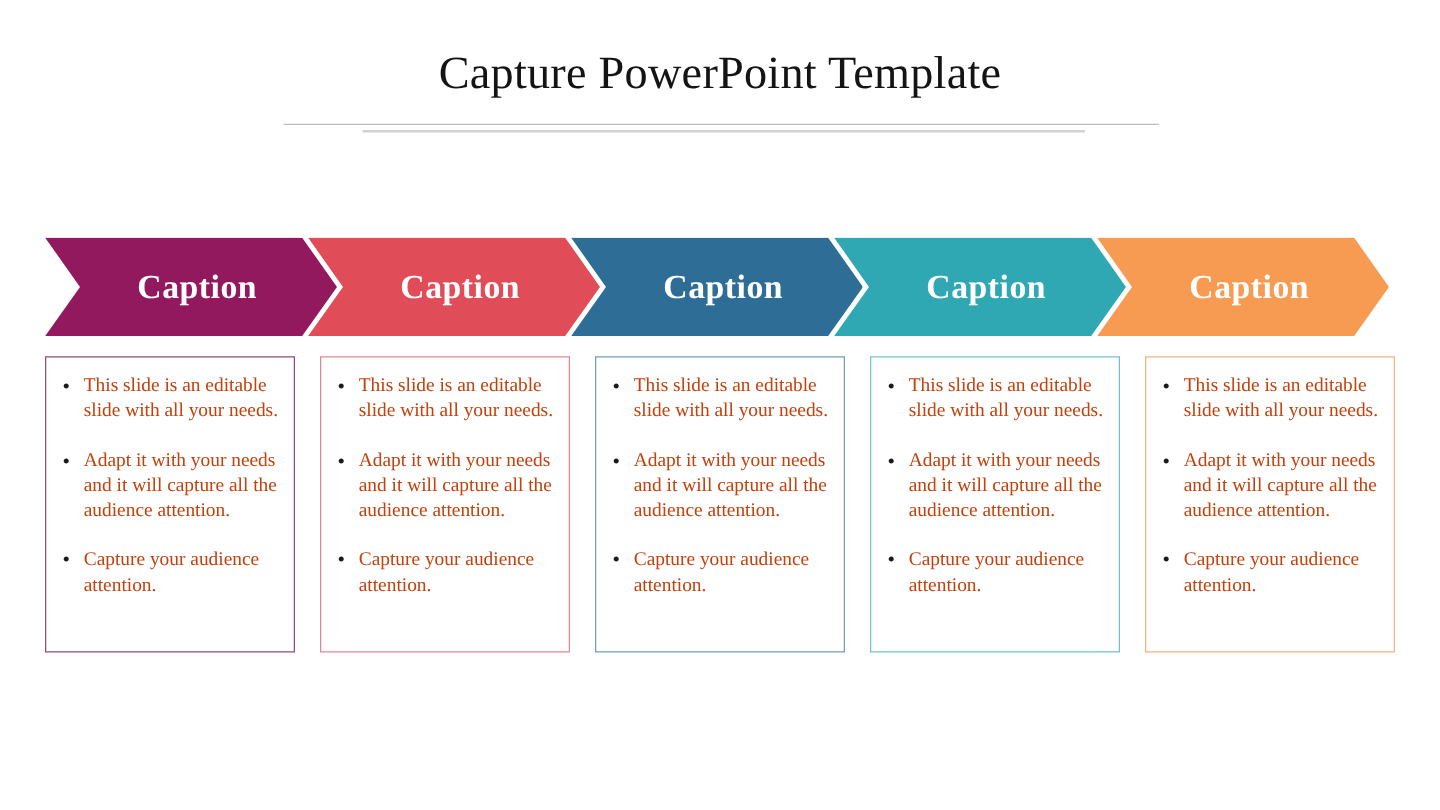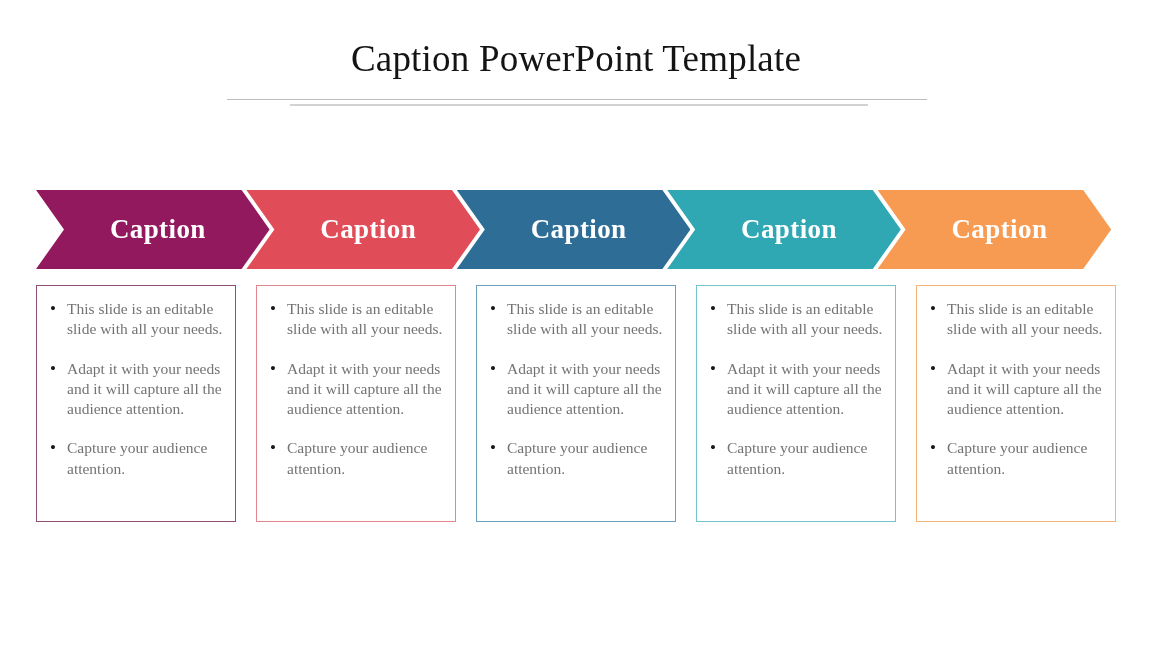--- a/index.html
+++ b/index.html
@@ -125,30 +125,30 @@
     font-size: 17px;
     line-height: 20px;
     color: #1a1a1a;
   }
 
   .bullet-text {
     flex: 1 1 auto;
     font-family: "Liberation Serif", "DejaVu Serif", serif;
     font-size: 15.5px;
     line-height: 20.3px;
-    color: #737373;
+    color: #c2410c;
   }
 </style>
 </head>
 <body>
 
 <div class="slide">
 
   <div class="title-block">
-    <div class="slide-title">Caption PowerPoint Template</div>
+    <div class="slide-title">Capture PowerPoint Template</div>
   </div>
 
   <div class="rule-long"></div>
   <div class="rule-short"></div>
 
   <div class="chevron-row" id="chevron-row">
       <div class="chevron first" style="background: rgb(147, 25, 95); width: 233.6px; left: 0px; z-index: 5;">
         <span class="chevron-label">Caption</span>
       </div>
       <div class="chevron" style="background: rgb(224, 76, 88); width: 233.6px; left: 210.4px; z-index: 4;">

